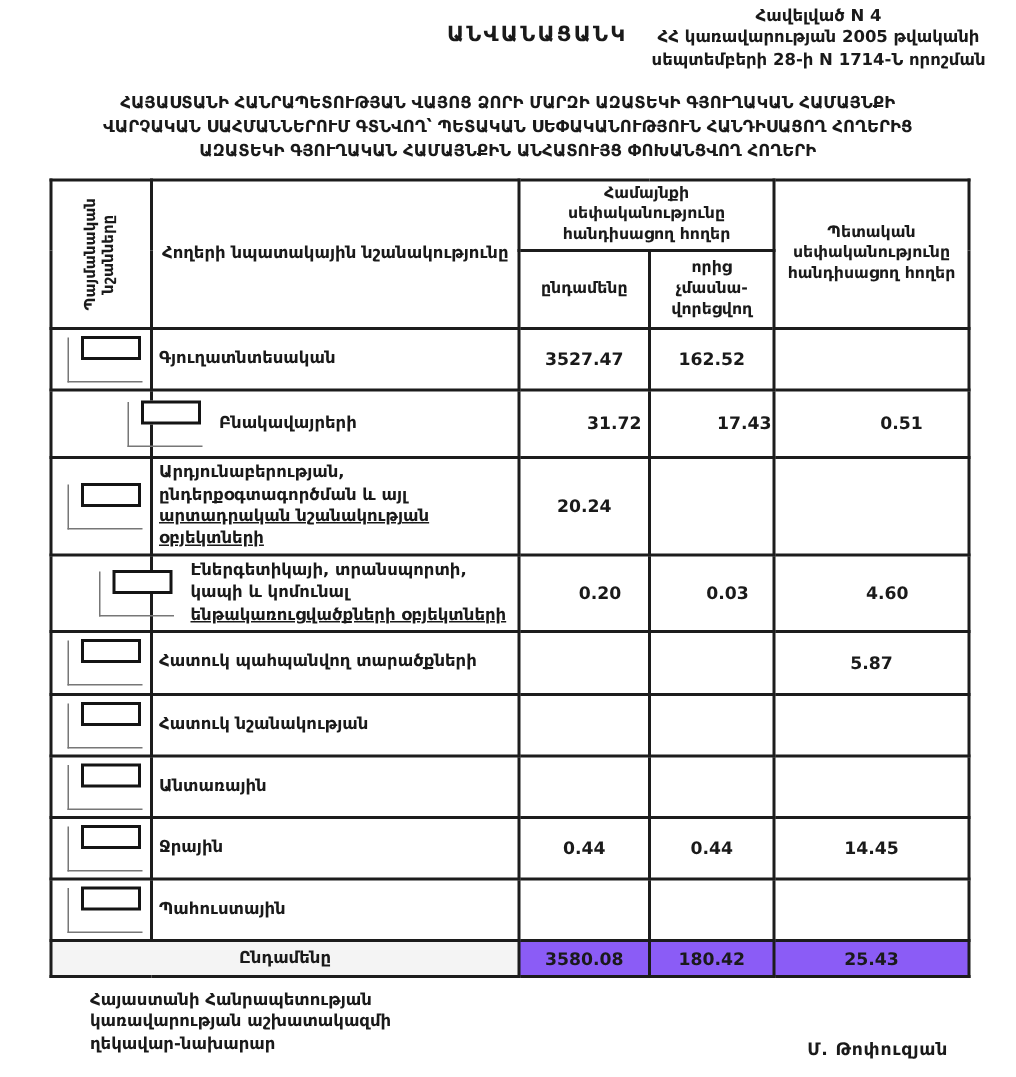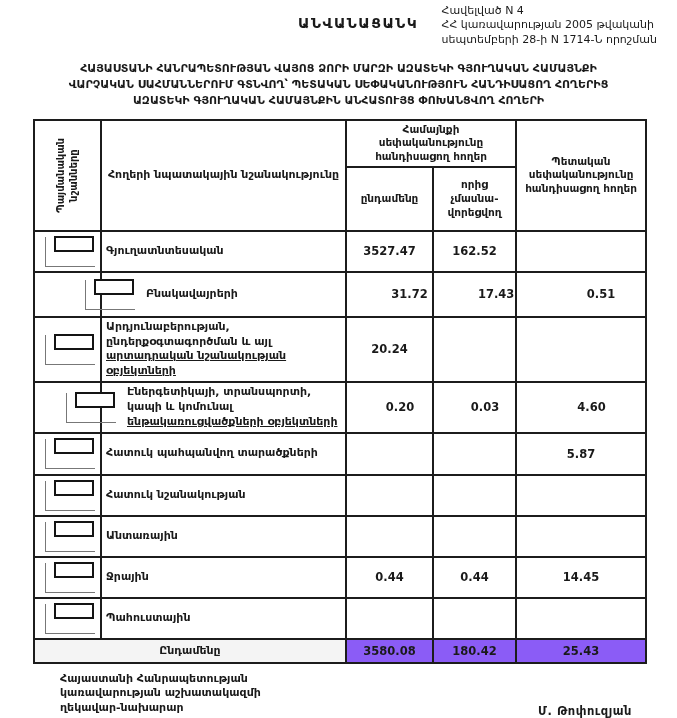--- a/index.html
+++ b/index.html
@@ -4,38 +4,38 @@
 <style>
   * { box-sizing: border-box; }
   html,body { margin:0; padding:0; background:#fff; }
   body {
     width:677px; height:718px; overflow:hidden; position:relative;
     font-family:"DejaVu Sans", sans-serif; color:#1a1a1a;
     -webkit-font-smoothing:none;
   }
   .header { position:relative; height:55px; }
   .doc-title { position:absolute; left:298px; top:15px; font-size:14px; font-weight:700; letter-spacing:1.5px; }
-  .appendix { position:absolute; right:20px; top:4px; text-align:left; font-size:11px; font-weight:400; line-height:1.3; white-space:pre-line; }
+  .appendix { position:absolute; right:20px; top:4px; text-align:center; font-size:11px; font-weight:700; line-height:1.3; white-space:pre-line; }
   .heading { margin:6px 18px 0 18px; text-align:center; font-size:11px; font-weight:700; line-height:1.45; white-space:pre-line; }
 
   table.main { border-collapse:collapse; margin:10px 0 0 33px; width:612px; table-layout:fixed; }
   table.main th, table.main td { border:2px solid #1c1c1c; padding:2px 4px; vertical-align:middle; }
   table.main th { font-weight:700; }
   .col-sign  { width:67px; }
   .col-label { width:245px; }
   .col-v1 { width:87px; }
   .col-v2 { width:83px; }
   .col-v3 { width:130px; }
 
   .vtext { writing-mode:vertical-rl; transform:rotate(180deg); font-size:10px; font-weight:700; line-height:1.25; white-space:pre-line; margin:0 auto; text-align:center; }
   th.hdr { font-size:10.5px; text-align:center; line-height:1.3; }
   th.hdr-purpose { font-size:11px; }
   th.hdr-sub { font-size:10.5px; white-space:pre-line; }
   th.group-hdr { height:44px; }
-  tr.subrow th { height:64px; }
+  tr.subrow th { height:52px; }
 
   td.label-cell { font-size:11px; font-weight:700; text-align:left; padding-left:8px; line-height:1.35; }
   td.label-cell .u { text-decoration:underline; }
   td.val { font-size:11.5px; font-weight:700; text-align:center; }
 
   .sign { position:relative; width:50px; height:30px; margin:3px 0 2px 6px;
           border-left:1px solid #777; border-bottom:1px solid #777; }
   .sign-rect { position:absolute; top:-1px; left:8px; width:40px; height:16px; border:2px solid #141414; background:#fff; }
 
   tr.r1 td { height:32px; } tr.r2 td { height:45px;padding-left:44px; } tr.r3 td { height:60px; }

